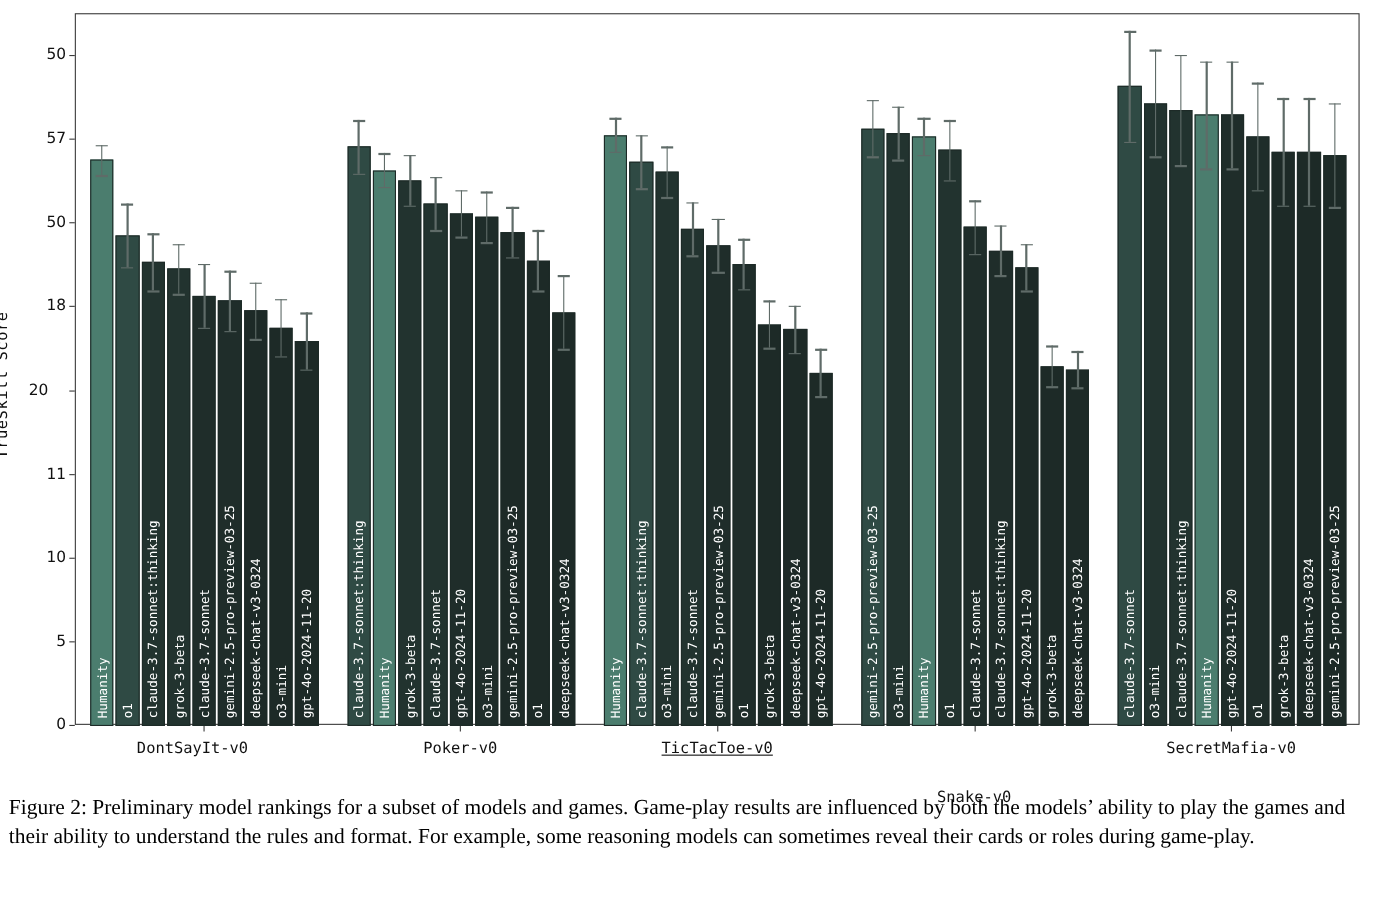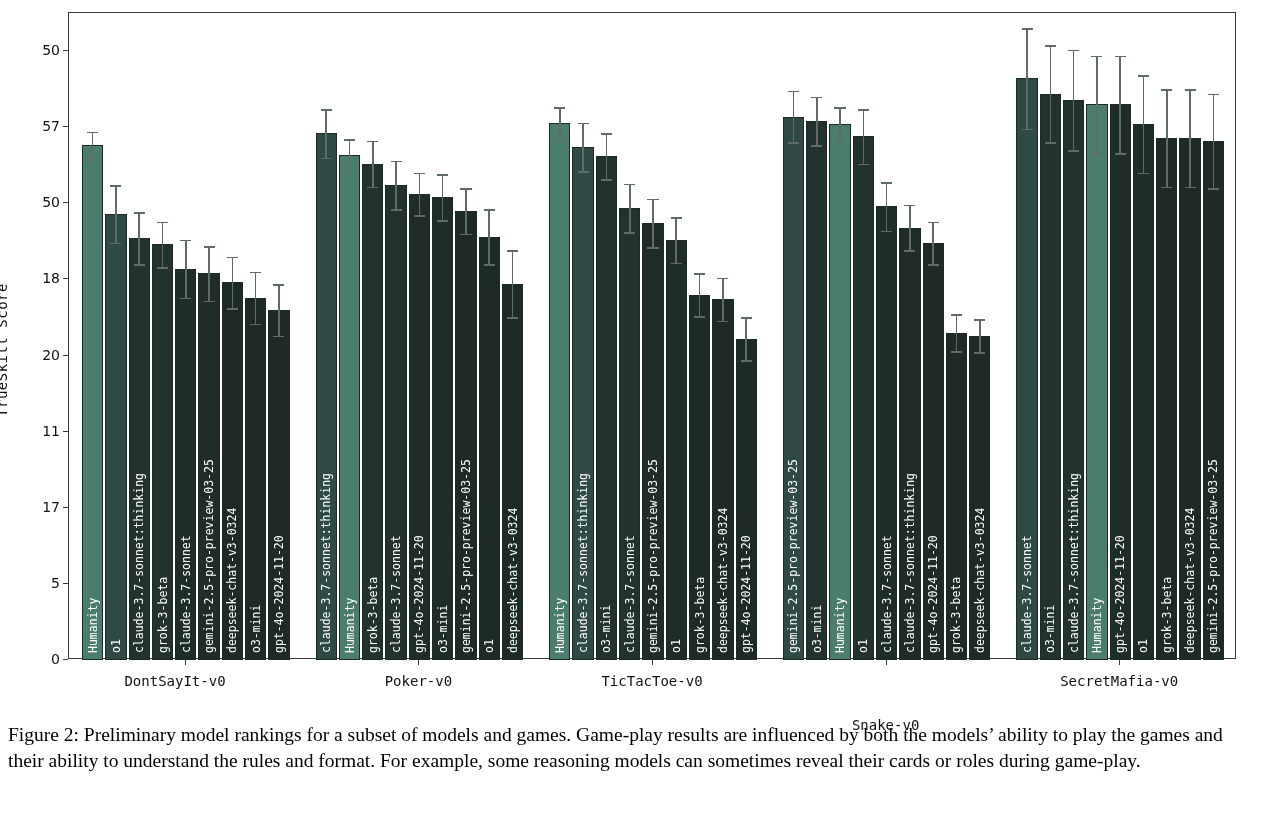--- a/index.html
+++ b/index.html
@@ -413,41 +413,41 @@
           <div class="errcap" style="left: 1138.82px; top: 80.6847px; width: 11.0702px;"></div>
           <div class="errcap" style="left: 1138.82px; top: 175.071px; width: 11.0702px;"></div>
         </div>
     </div>
 
     <div id="yticks-layer">
         <div class="ytick-label" style="top: 659px; left: 26px;">0</div>
         <div class="ytick-mark" style="top: 659px; left: 63px;"></div>
         <div class="ytick-label" style="top: 582.882px; left: 26px;">5</div>
         <div class="ytick-mark" style="top: 582.882px; left: 63px;"></div>
-        <div class="ytick-label" style="top: 506.765px; left: 26px;">17</div>
+        <div class="ytick-label" style="top: 506.765px; left: 26px;">10</div>
         <div class="ytick-mark" style="top: 506.765px; left: 63px;"></div>
         <div class="ytick-label" style="top: 430.647px; left: 26px;">11</div>
         <div class="ytick-mark" style="top: 430.647px; left: 63px;"></div>
-        <div class="ytick-label" style="top: 354.529px; left: 26px;">20</div>
+        <div class="ytick-label" style="top: 354.529px; left: 10px;">20</div>
         <div class="ytick-mark" style="top: 354.529px; left: 63px;"></div>
         <div class="ytick-label" style="top: 278.412px; left: 26px;">18</div>
         <div class="ytick-mark" style="top: 278.412px; left: 63px;"></div>
         <div class="ytick-label" style="top: 202.294px; left: 26px;">50</div>
         <div class="ytick-mark" style="top: 202.294px; left: 63px;"></div>
         <div class="ytick-label" style="top: 126.176px; left: 26px;">57</div>
         <div class="ytick-mark" style="top: 126.176px; left: 63px;"></div>
         <div class="ytick-label" style="top: 50.0588px; left: 26px;">50</div>
         <div class="ytick-mark" style="top: 50.0588px; left: 63px;"></div>
       </div>
     <div id="groups-layer">
         <div class="group-label" style="left: 175px; top: 673px;">DontSayIt-v0</div>
         <div class="group-tick" style="left: 184.8px; top: 660px;"></div>
         <div class="group-label" style="left: 418.4px; top: 673px;">Poker-v0</div>
         <div class="group-tick" style="left: 418.4px; top: 660px;"></div>
-        <div class="group-label" style="left: 652px; top: 673px;">TicTacToe-v0</div>
+        <div class="group-label" style="left: 652px; top: 673px; text-decoration: underline;">TicTacToe-v0</div>
         <div class="group-tick" style="left: 652px; top: 660px;"></div>
         <div class="group-label" style="left: 885.6px; top: 673px; margin-top: 44px;">Snake-v0</div>
         <div class="group-tick" style="left: 885.6px; top: 660px;"></div>
         <div class="group-label" style="left: 1119.2px; top: 673px;">SecretMafia-v0</div>
         <div class="group-tick" style="left: 1119.2px; top: 660px;"></div>
       </div>
   </div>
 
   <div id="caption">Figure 2: Preliminary model rankings for a subset of models and games. Game-play results are influenced by both the models’ ability to play the games and their ability to understand the rules and format. For example, some reasoning models can sometimes reveal their cards or roles during game-play.</div>
 

